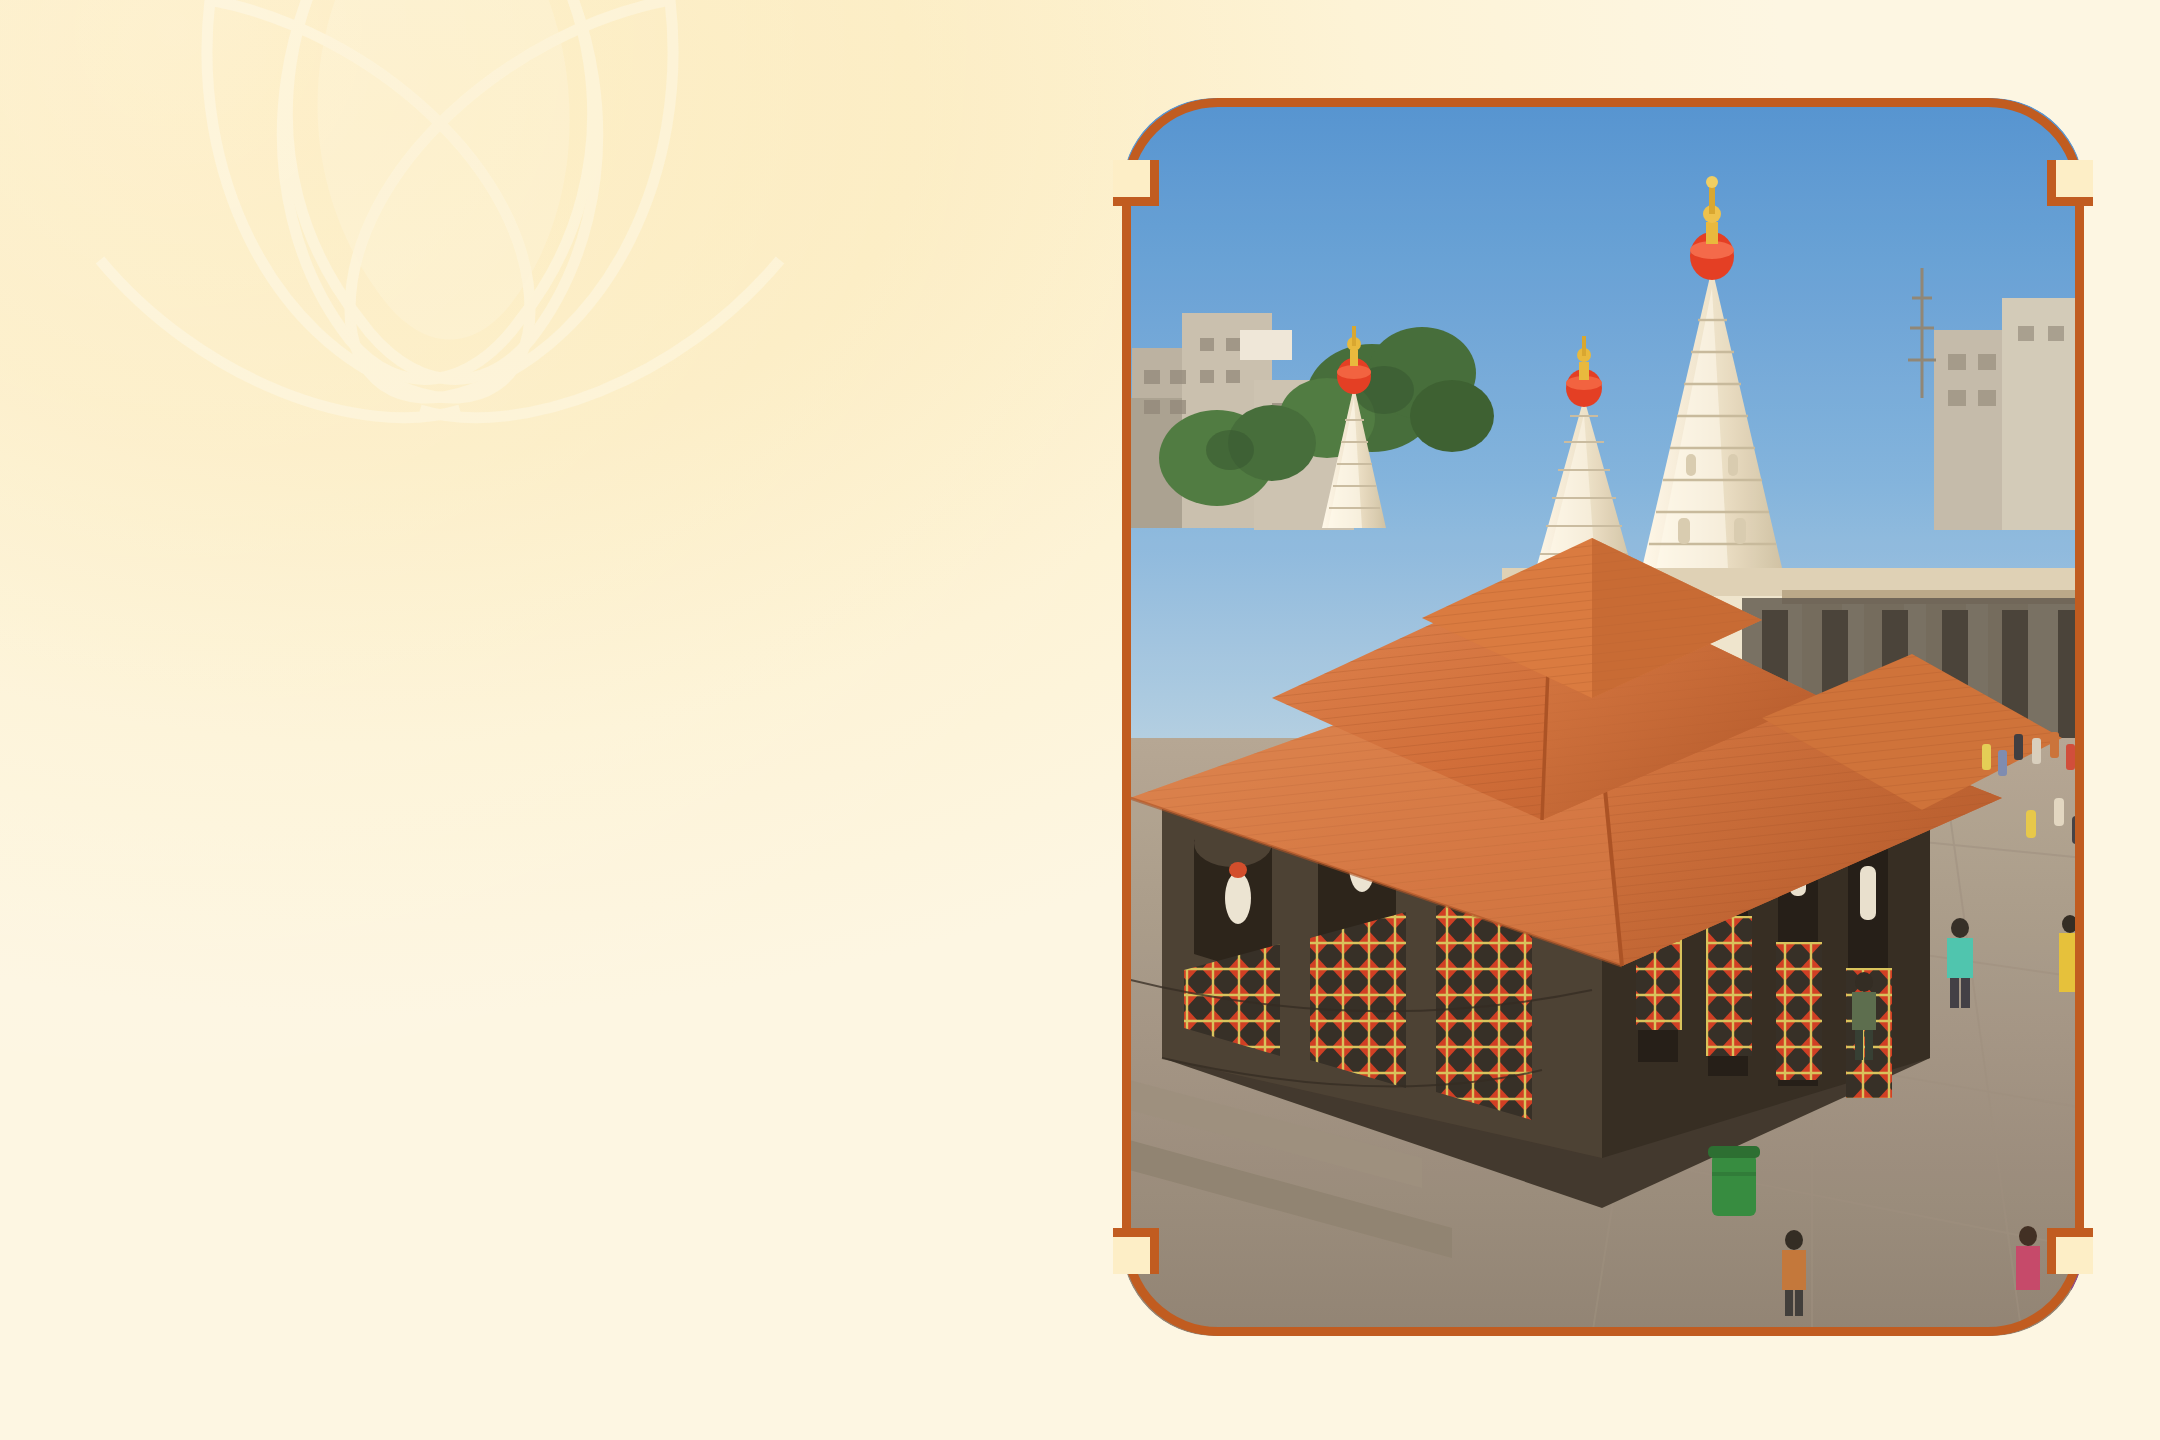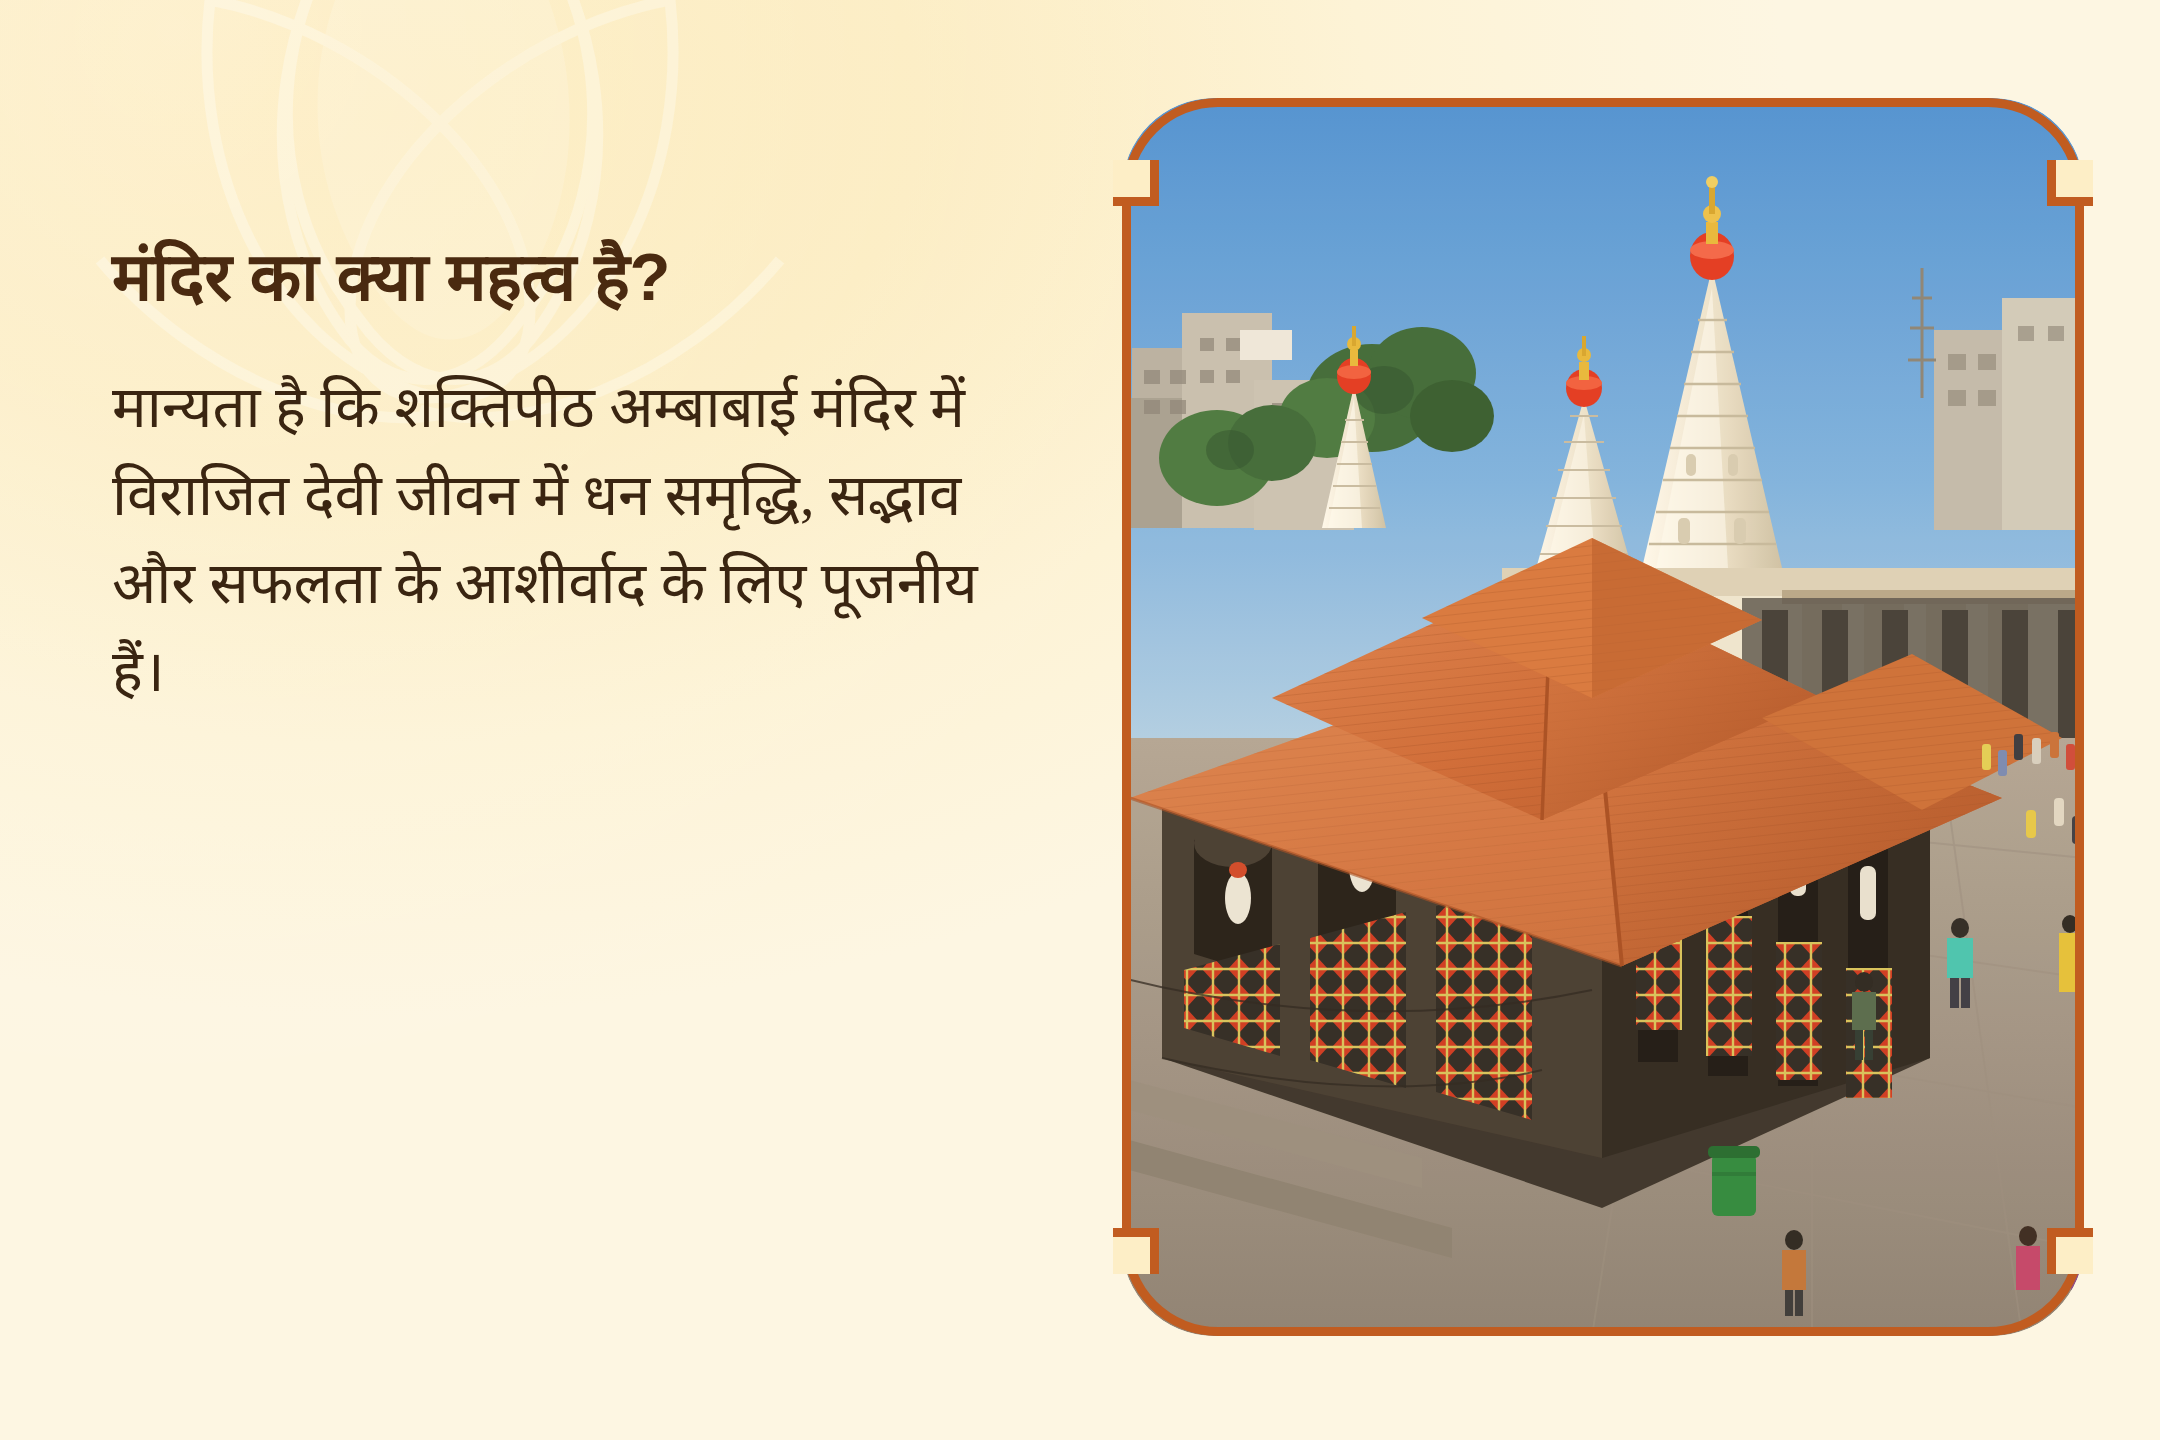--- a/index.html
+++ b/index.html
@@ -133,25 +133,20 @@
         <path d="M160 560 C 260 680 420 740 520 710"></path>
         <path d="M840 560 C 740 680 580 740 480 710"></path>
       </g>
       <g fill="#fdf6e0" opacity="0.45">
         <path d="M500 150 C 360 265 340 460 440 595 C 480 650 530 655 570 605 C 665 485 650 265 500 150 Z"></path>
       </g>
     </svg>
   </div>
   <div class="wash"></div>
 
-  <div class="text-col">
-    <h1 class="headline">मंदिर का क्या महत्व है?</h1>
-
-    <p class="body-copy">मान्यता है कि शक्तिपीठ अम्बाबाई मंदिर में विराजित देवी जीवन में धन समृद्धि, सद्भाव और सफलता के आशीर्वाद के लिए पूजनीय हैं।</p>
-  </div>
 
   <div class="photo-frame">
 
     <div class="photo-clip">
       <div class="scene">
         <svg viewBox="0 0 962 1238" preserveAspectRatio="xMidYMid slice" xmlns="http://www.w3.org/2000/svg" aria-hidden="true">
           <defs>
             <linearGradient id="skyG" x1="0" y1="0" x2="0" y2="1">
               <stop offset="0%" stop-color="#4f93d6"></stop>
               <stop offset="55%" stop-color="#7fb4e2"></stop>

